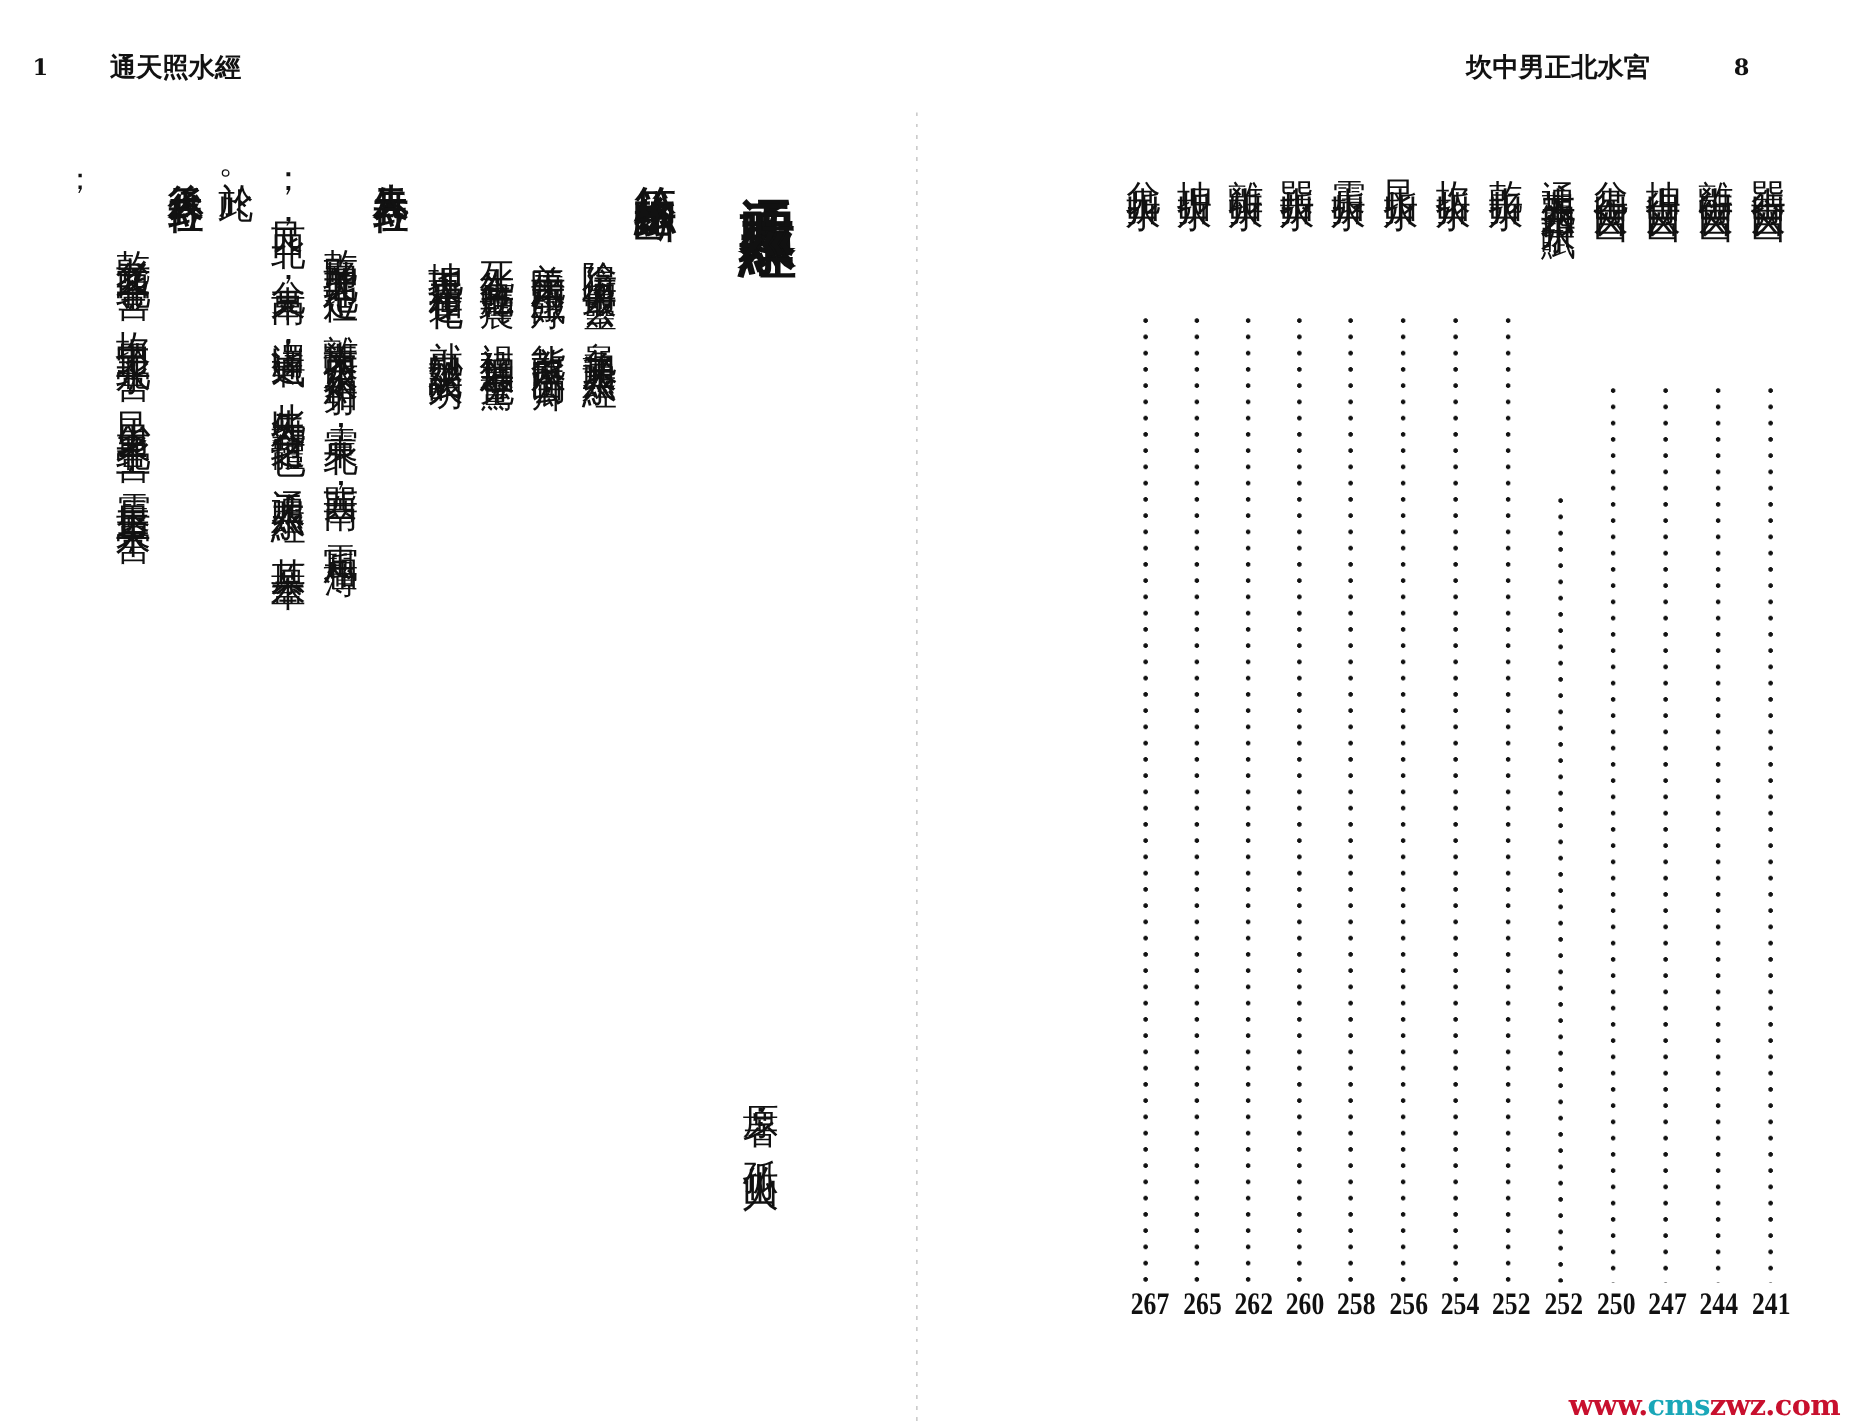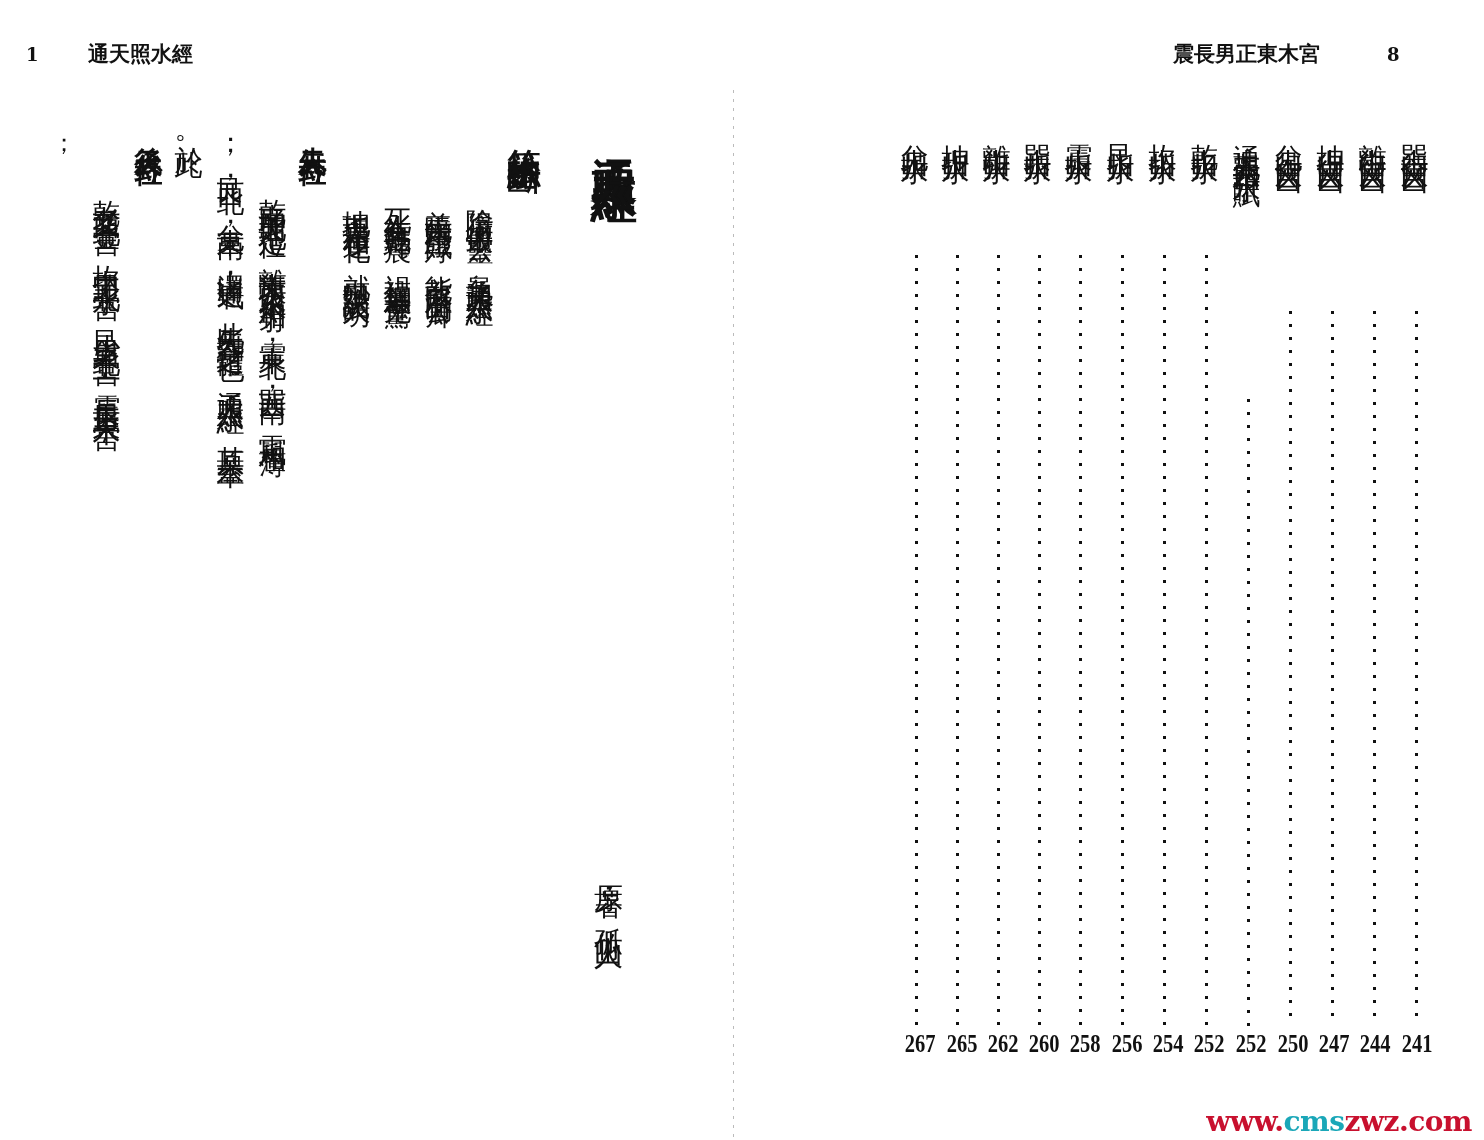--- a/index.html
+++ b/index.html
@@ -18,21 +18,21 @@
   .heading { font-size:28px; font-weight:bold; letter-spacing:4px; }
   .title-big { font-size:46px; font-weight:bold; letter-spacing:6px; }
   .subhead { font-size:33px; font-weight:bold; letter-spacing:4px; }
   .toc-col { position:absolute; top:122px; width:34px; height:900px; }
   .toc-text { writing-mode:vertical-rl; text-orientation:upright; font-size:28px; letter-spacing:4.5px; line-height:1; }
   .toc-dots { position:absolute; left:14px; width:5px;
               background:radial-gradient(circle,#111 1.6px,transparent 2px) 0 0/5px 13px repeat-y; }
   .toc-page { position:absolute; top:1030px; width:50px; text-align:center;
               font-family:"Liberation Serif", serif; font-weight:bold; font-size:25px; transform:scaleX(0.82); }
   .watermark { position:absolute; right:12px; bottom:2px; font-family:"DejaVu Serif", serif;
-               font-weight:bold; font-size:28px; letter-spacing:-0.5px; }
+               font-weight:bold; font-size:23px; letter-spacing:-0.5px; }
   .wm-a { color:#c8102e; } .wm-b { color:#1aa7b8; }
 </style>
 </head>
 <body>
 
 <div class="page page-left">
   <span class="pnum" style="left:26px;">1</span>
   <span class="header" style="left:88px;">通天照水經</span>
 
   <div class="col title-big" style="left:592px; top:120px;">通天照水經</div>
@@ -50,21 +50,21 @@
   <div class="col body-text" style="left:174px; top:123px;">於此。</div>
 
   <div class="col heading" style="left:134px; top:124px;">後天卦位</div>
   <div class="col body-text" style="left:92px; top:178px;">乾老父西北金宮，坎中男正北水宮；艮少男東北土宮，震長男正東木宮</div>
   <div class="col body-text" style="left:52px; top:126px; font-size:24px;">；</div>
 </div>
 
 <div class="gutter"></div>
 
 <div class="page page-right">
-  <span class="header" style="left:433px;">震長男正東木宮</span>
+  <span class="header" style="left:433px;">坎中男正北水宮</span>
   <span class="pnum" style="left:647px;">8</span>
 
   <div>
     <div class="toc-col" style="left:660px;">
       <div class="toc-text">巽山行穴吉凶</div>
       <div class="toc-dots" style="top:184px; height:720px;"></div>
     </div>
     <div class="toc-col" style="left:618px;">
       <div class="toc-text">離山行穴吉凶</div>
       <div class="toc-dots" style="top:184px; height:720px;"></div>

